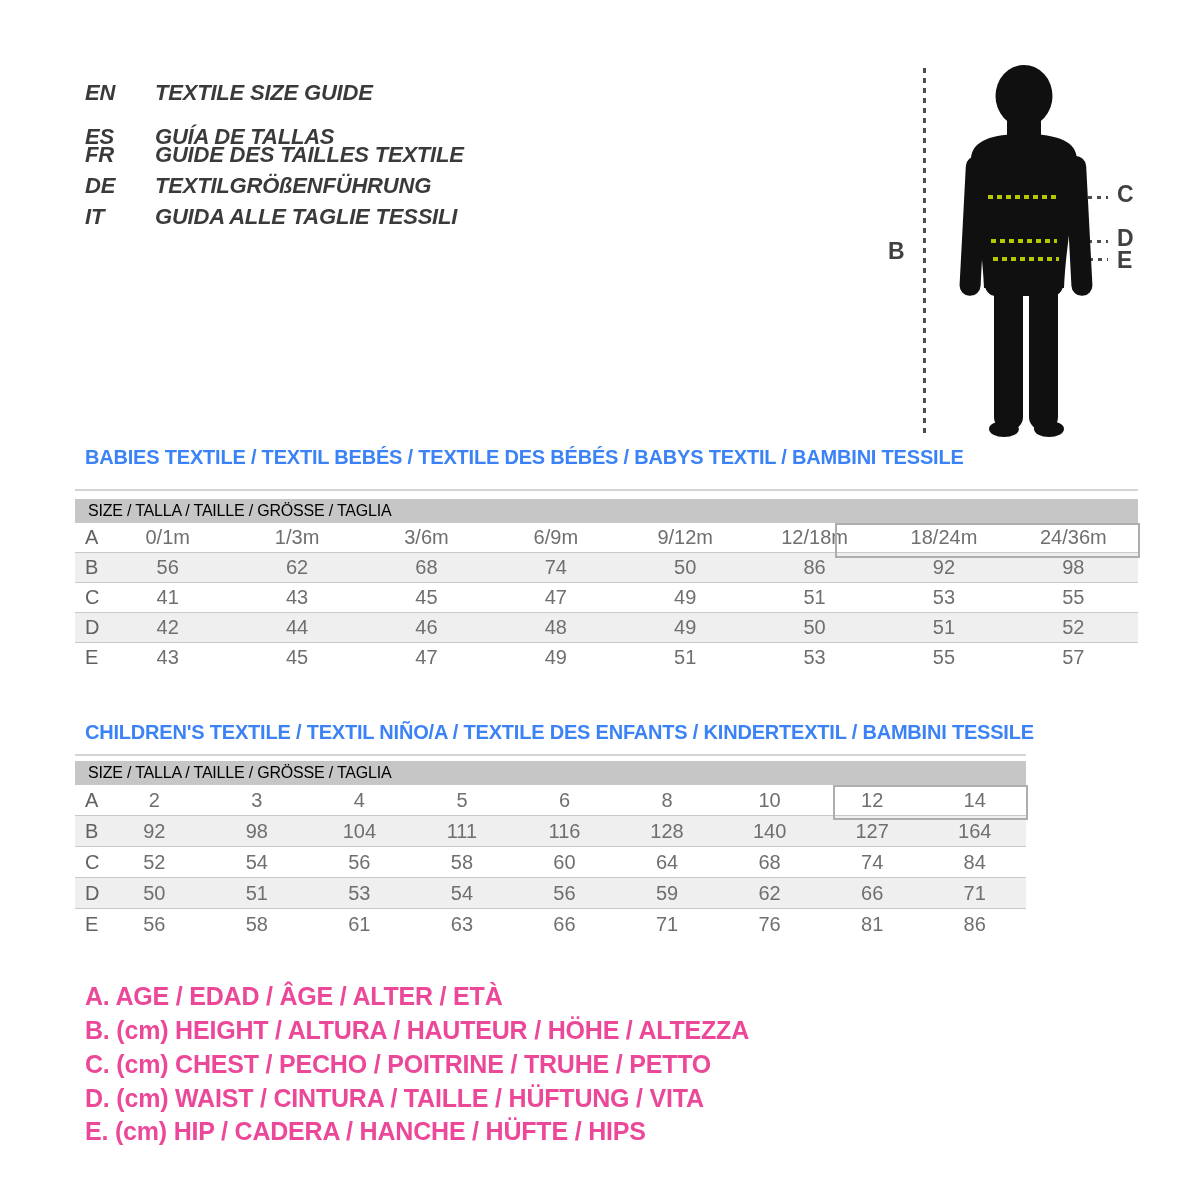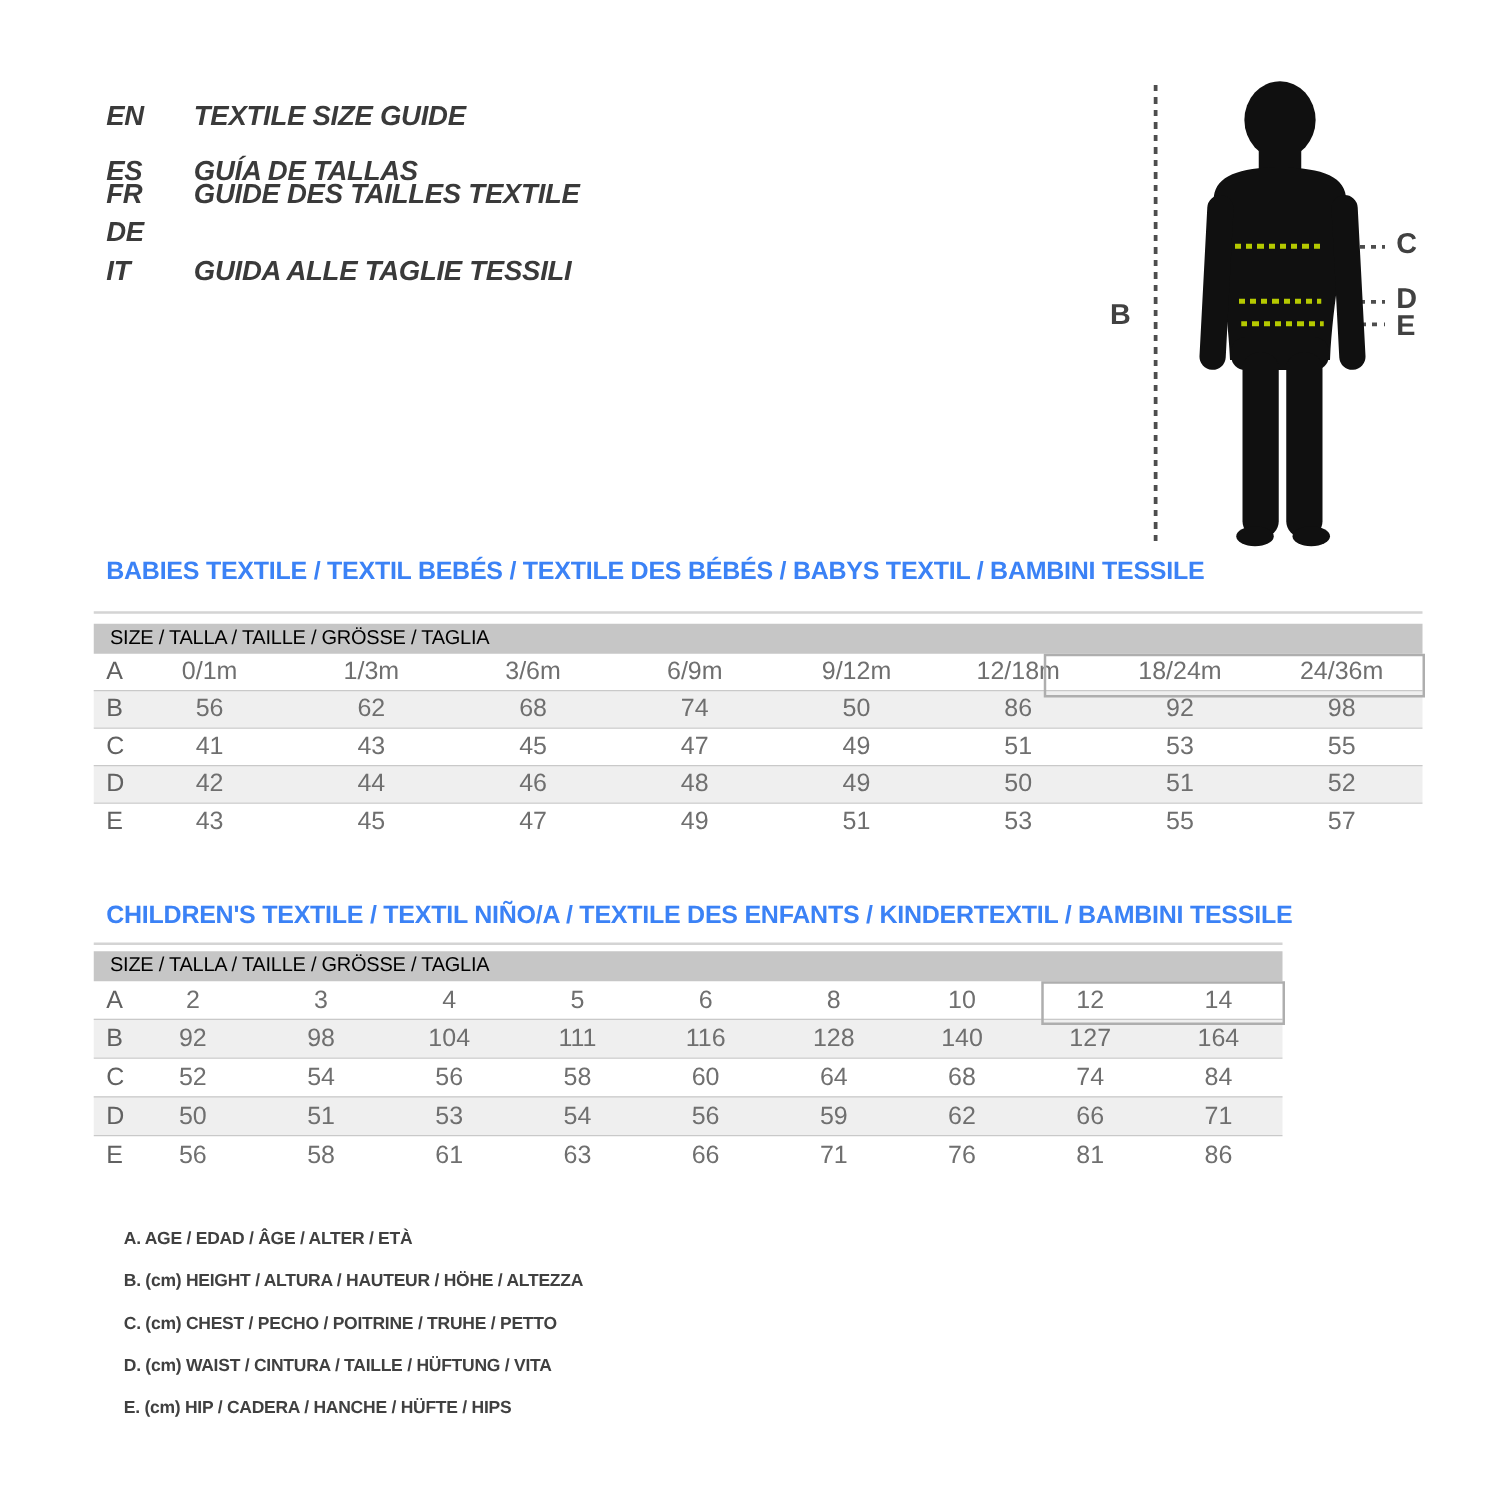--- a/index.html
+++ b/index.html
@@ -37,22 +37,22 @@
   .rows .trow + .trow { border-top:1px solid #c9c9c9; }
   .rows .trow:nth-child(even) { background:#efefef; }
   #babies-rows .trow { grid-template-columns:28px repeat(8,1fr); height:29px; }
   #children-rows .trow { grid-template-columns:28px repeat(9,1fr); height:30px; }
   .cell { text-align:center; font-size:20px; color:#6f6f6f; }
   .cell.rlabel { text-align:left; padding-left:10px; color:#616161; }
 
   .hibox { position:absolute; border:2px solid #aeaeae; background:transparent; z-index:4; }
 
   
-  .legend-line { position:absolute; left:99px; font-size:14px; font-weight:700;
-                 color:#404040; letter-spacing:-0.2px; white-space:nowrap; }
+  .legend-line { position:absolute; left:85px; font-size:25px; font-weight:700;
+                 color:#ec4899; letter-spacing:-0.2px; white-space:nowrap; }
 </style>
 </head>
 <body>
 
 <div class="page">
 
   <div>
     <div class="lang-row" style="top:80px">
       <span class="lang-code">EN</span>
       <span>TEXTILE SIZE GUIDE</span>
@@ -60,20 +60,21 @@
     <div class="lang-row" style="top:124px">
       <span class="lang-code">ES</span>
       <span>GUÍA DE TALLAS</span>
     </div>
     <div class="lang-row" style="top:142px">
       <span class="lang-code">FR</span>
       <span>GUIDE DES TAILLES TEXTILE</span>
     </div>
     <div class="lang-row" style="top:173px">
       <span class="lang-code">DE</span>
+      <span>TEXTILGRÖßENFÜHRUNG</span>
     </div>
     <div class="lang-row" style="top:204px">
       <span class="lang-code">IT</span>
       <span>GUIDA ALLE TAGLIE TESSILI</span>
     </div>
   </div>
 
   <div>
     <svg id="silhouette" width="166" height="380" viewBox="0 0 166 380">
       <g fill="#101010">

